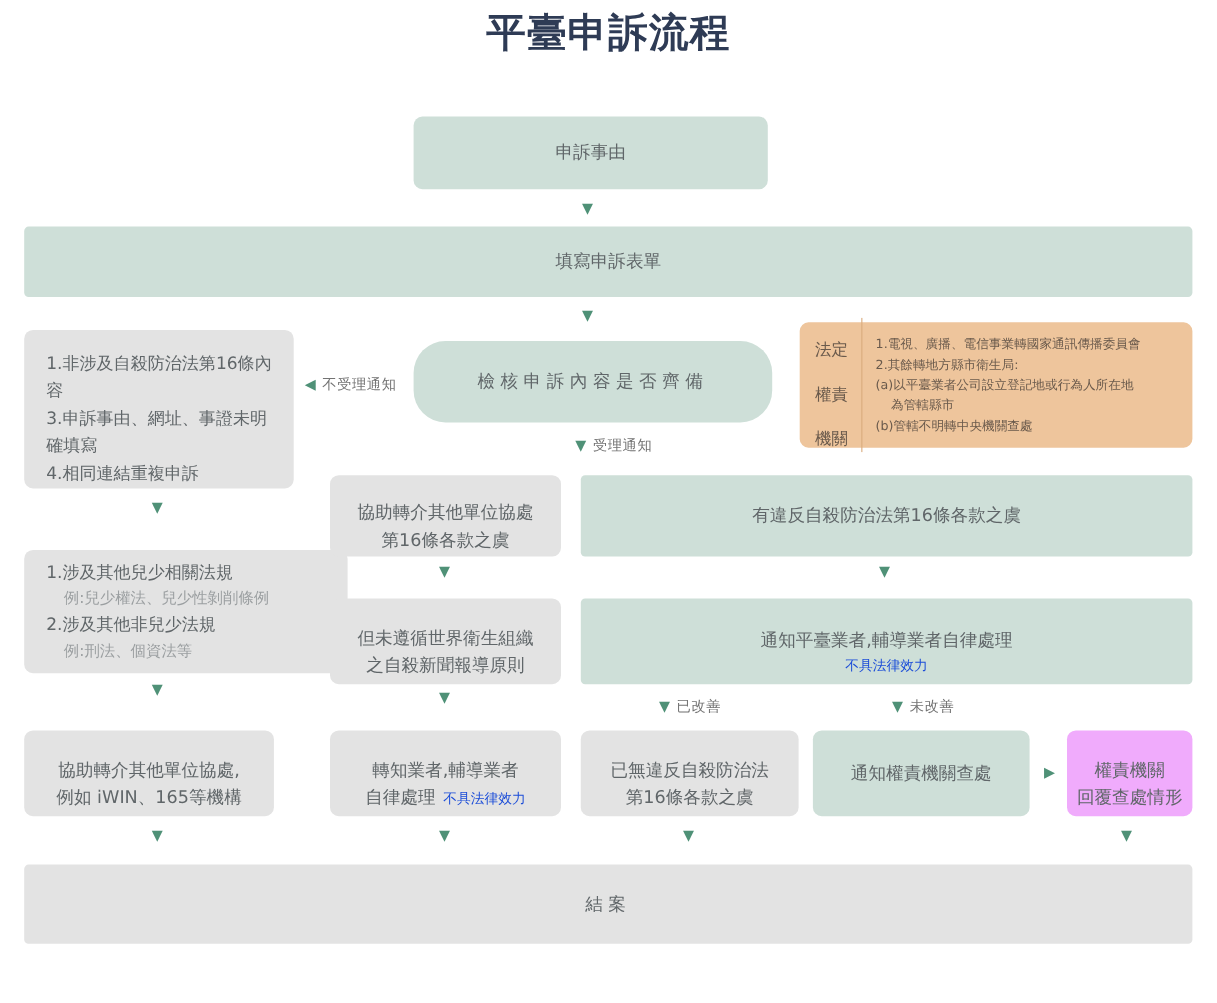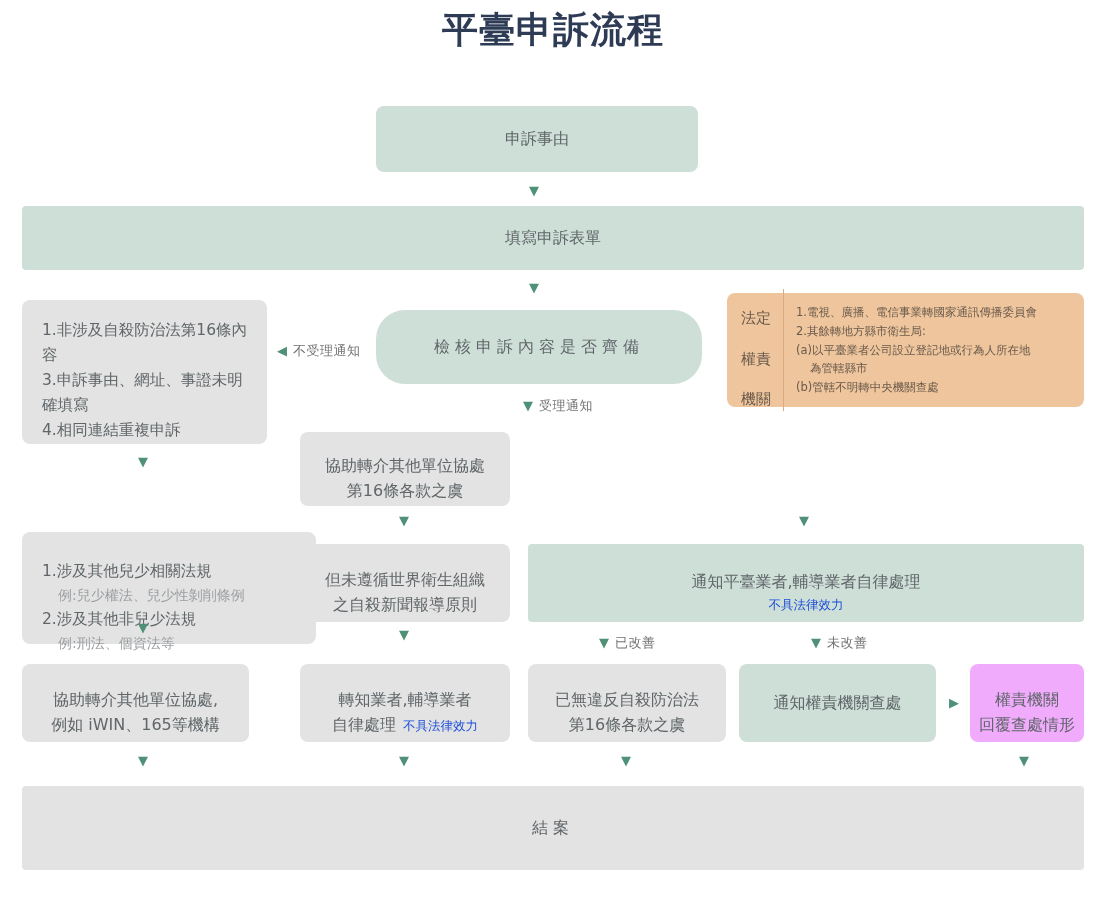--- a/index.html
+++ b/index.html
@@ -160,34 +160,37 @@
       <div>(a)以平臺業者公司設立登記地或行為人所在地</div>
       <div class="ind">為管轄縣市</div>
       <div>(b)管轄不明轉中央機關查處</div>
     </div>
   </div>
 
   <div class="arrow" style="left:138px;top:455px;">
     <span>▼</span>
   </div>
 
-  <div class="box gray listbox" style="left:22px;top:500px;width:294px;height:112px;padding-top:27px;margin-top:32px;">
+  <div class="box gray listbox" style="left:22px;top:500px;width:294px;height:112px;padding-top:8px;">
     <div>1.涉及其他兒少相關法規</div>
     <span class="sub">例:兒少權法、兒少性剝削條例</span>
     <div>2.涉及其他非兒少法規</div>
     <span class="sub">例:刑法、個資法等</span>
   </div>
 
   <div class="box gray" style="left:300px;top:432px;width:210px;height:74px;">
     <span class="stack">
       <span class="l1">協助轉介其他單位協處</span>
       <span class="l2">第16條各款之虞</span>
     </span>
   </div>
 
+  <div class="box green sq" style="left:528px;top:432px;width:556px;height:74px;">
+    <span>有違反自殺防治法第16條各款之虞</span>
+  </div>
 
   <div class="arrow" style="left:399px;top:514px;">
     <span>▼</span>
   </div>
   <div class="arrow" style="left:799px;top:514px;">
     <span>▼</span>
   </div>
 
   <div class="box gray" style="left:300px;top:544px;width:210px;height:78px;">
     <span class="stack">
@@ -258,17 +261,17 @@
   <div class="arrow" style="left:399px;top:754px;">
     <span>▼</span>
   </div>
   <div class="arrow" style="left:621px;top:754px;">
     <span>▼</span>
   </div>
   <div class="arrow" style="left:1019px;top:754px;">
     <span>▼</span>
   </div>
 
-  <div class="box gray sq" style="left:22px;top:786px;width:1062px;height:84px;">
+  <div class="box gray sq" style="left:22px;top:786px;width:1062px;height:72px;">
     <span class="spaced">結案</span>
   </div>
 
 </div>
 
 </body></html>

